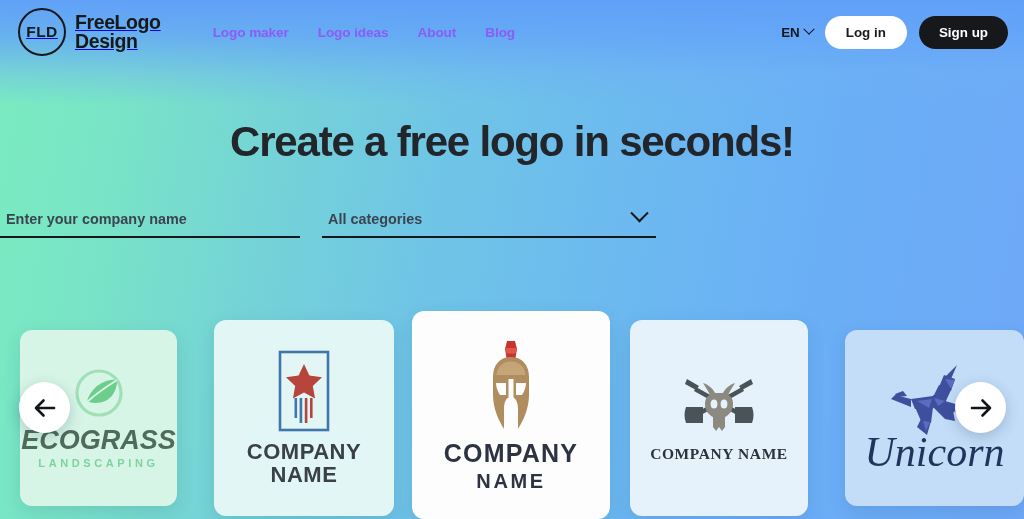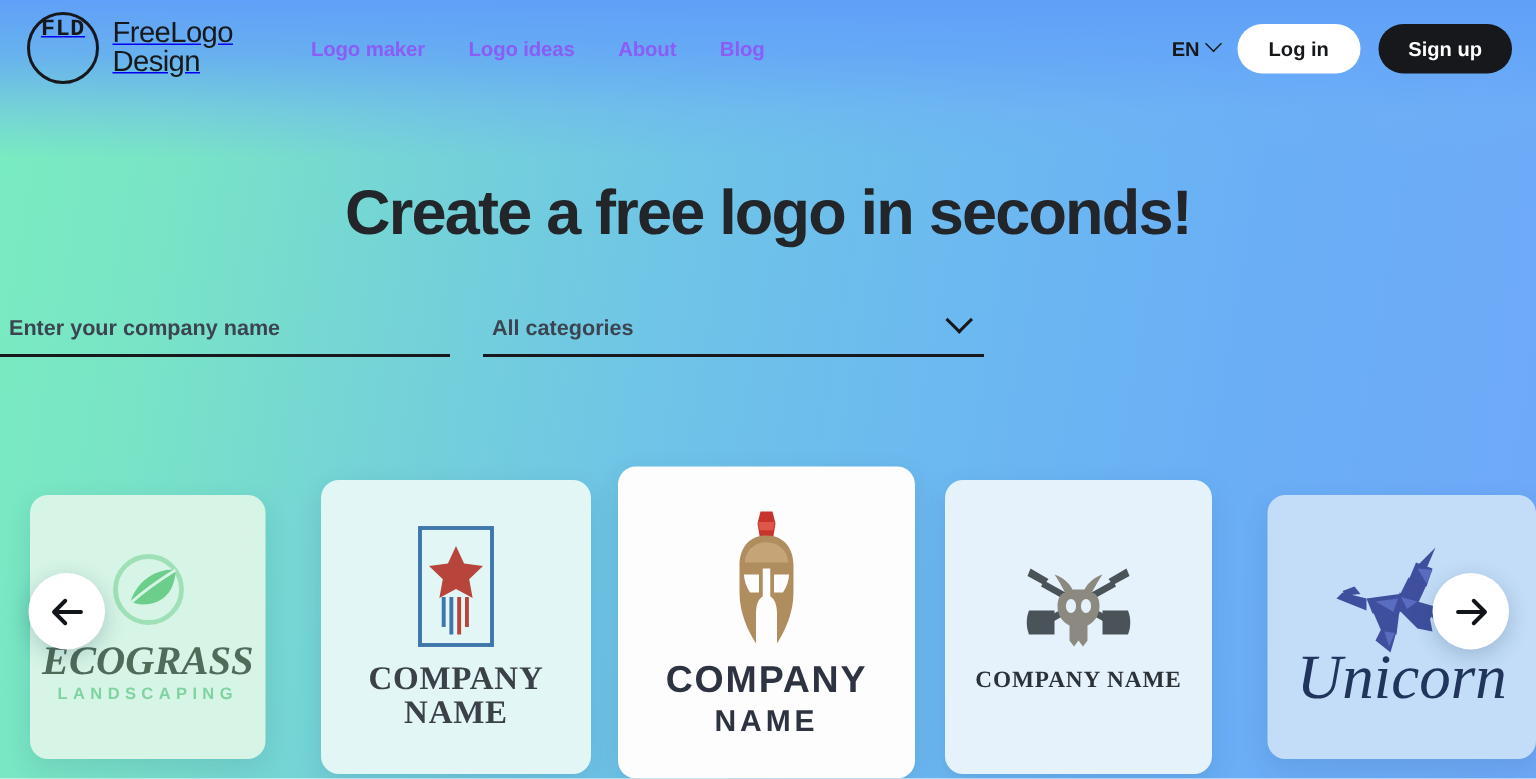--- a/index.html
+++ b/index.html
@@ -18,24 +18,24 @@
   }
 
   
   .header{
     position:relative; z-index:3;
     height:64px; display:flex; align-items:center; padding:0 16px 0 18px;
   }
   .brand{ display:flex; align-items:center; gap:9px; }
   .brand-mark{
     width:48px; height:48px; border-radius:50%;
-    border:2.6px solid #16181c; display:flex; align-items:flex-start; justify-content:center;
-    font-weight:700; font-size:15.5px; letter-spacing:.5px; color:#16181c;font-family:Liberation Mono, monospace;
-  }
-  .brand-text{ font-size:19.5px; font-weight:400; line-height:.95; color:#16181c; letter-spacing:-0.4px; }
+    border:2.6px solid #16181c; display:flex; align-items:center; justify-content:center;
+    font-weight:700; font-size:15.5px; letter-spacing:.5px; color:#16181c;
+  }
+  .brand-text{ font-size:19.5px; font-weight:700; line-height:.95; color:#16181c; letter-spacing:-0.4px; }
   .brand-text span{ display:block; }
 
   .nav{ display:flex; align-items:center; gap:29px; margin-left:52px; }
   .nav a{ font-size:13.6px; font-weight:700; color:#8b5cf6; text-decoration:none; letter-spacing:-0.1px; }
 
   .header-right{ margin-left:auto; display:flex; align-items:center; gap:12px; }
   .lang{ display:flex; align-items:center; gap:5px; font-size:13.4px; font-weight:700; color:#16181c; }
   .chev-sm{ width:8px; height:8px; border-right:1.8px solid #16181c; border-bottom:1.8px solid #16181c; transform:rotate(45deg) translate(-2px,-2px); }
   .btn-login{
     background:#fff; color:#16181c; border:none; border-radius:22px;
@@ -94,21 +94,21 @@
   .card .logo-art{ display:flex; align-items:center; justify-content:center; }
 
   
   .c1{ left:20px; top:19px; width:157px; height:176px; background:#d6f5e6; }
   .c2{ left:214px; top:9px; width:180px; height:196px; background:#e3f6f6; }
   .c3{ left:412px; top:0px;  width:198px; height:208px; background:#fdfdfd; }
   .c4{ left:630px; top:9px;  width:178px; height:196px; background:#e5f2fc; }
   .c5{ left:845px; top:19px; width:179px; height:176px; background:#c3ddf8; }
 
   .cap-block{ text-align:center; line-height:1.02; }
-  .cap-cond{ font-family:Liberation Serif, serif; font-weight:700; color:#3a4149; letter-spacing:.5px; }
+  .cap-cond{ font-family:Liberation Sans, sans-serif; font-weight:700; color:#3a4149; letter-spacing:.5px; }
   .cap-serif{ font-family:"Liberation Serif", serif; font-weight:700; color:#2c3338; letter-spacing:.6px; }
 
   .arrow{
     position:absolute; width:51px; height:51px; border-radius:50%;
     background:#fff; box-shadow:0 4px 14px rgba(20,50,80,0.22);
     display:flex; align-items:center; justify-content:center; cursor:pointer; z-index:6;
   }
   .arrow.left{ left:19px; top:382px; }
   .arrow.right{ left:955px; top:382px; }
 </style>

